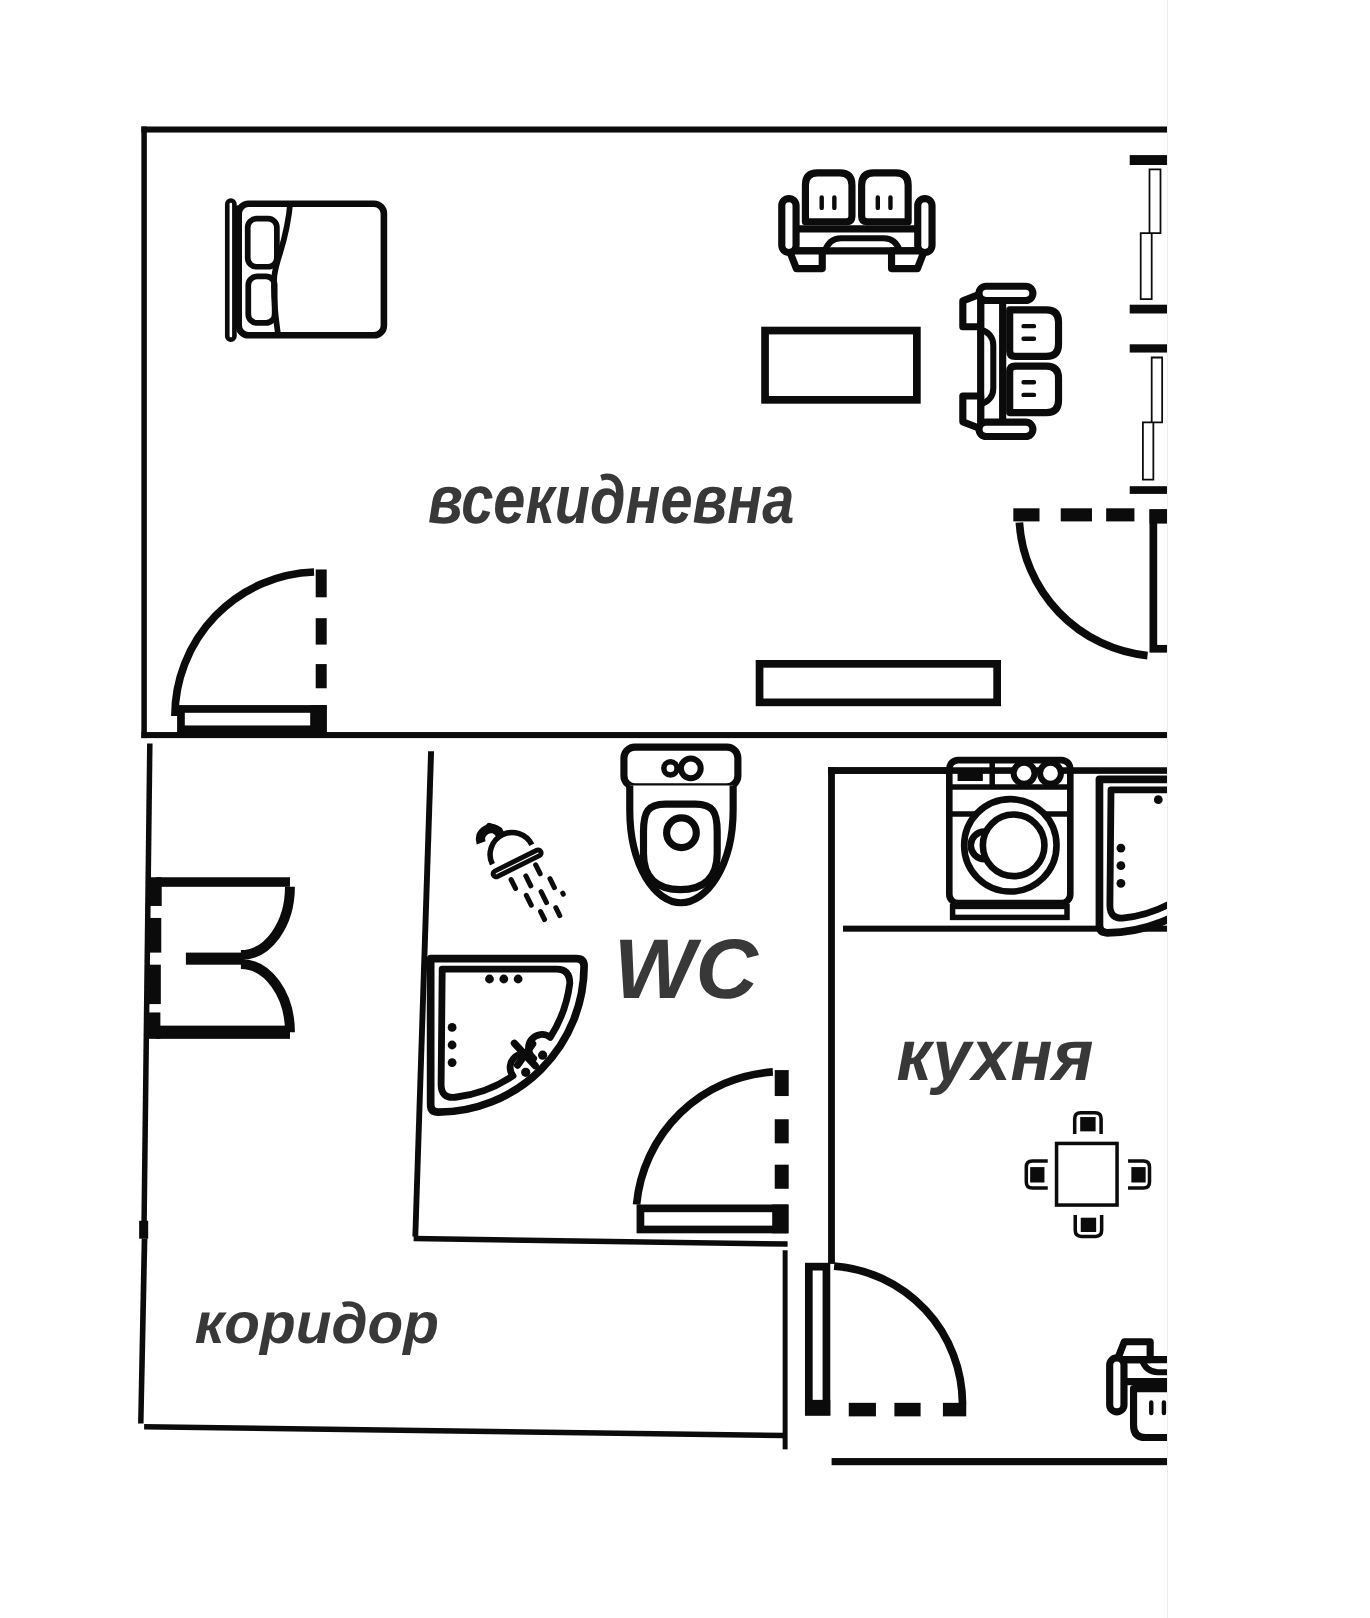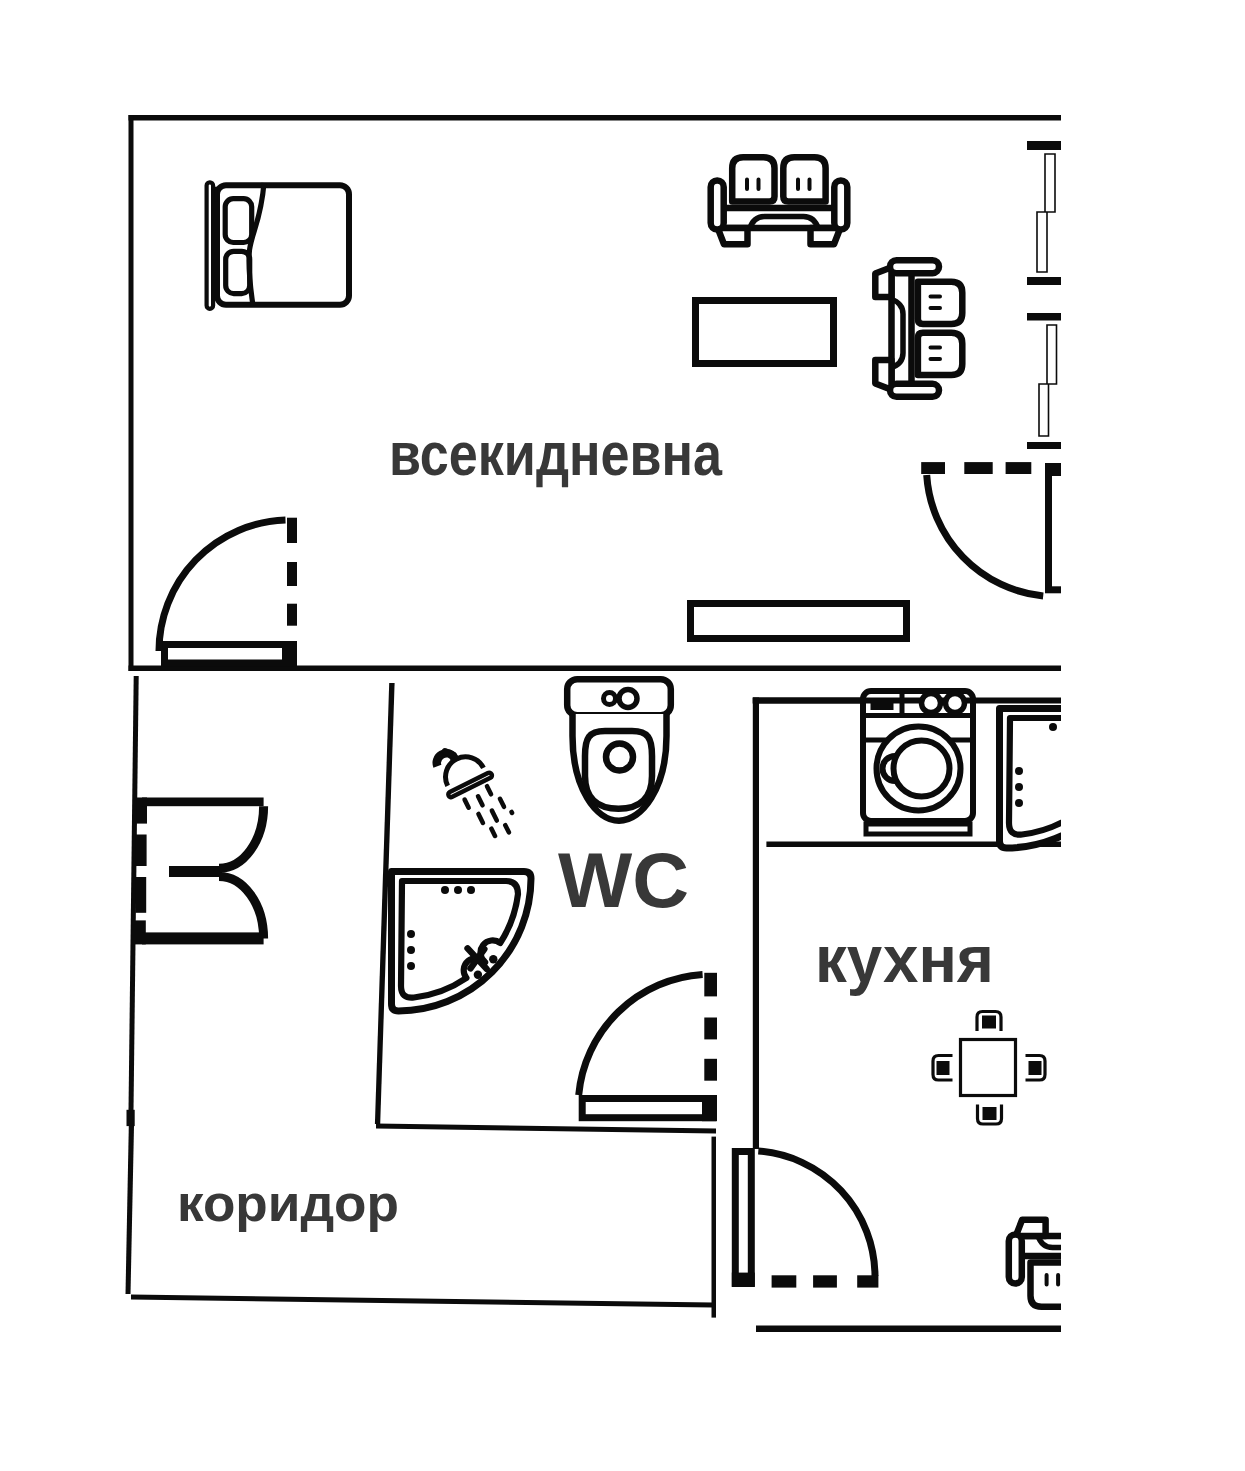--- a/index.html
+++ b/index.html
@@ -1,16 +1,16 @@
 <!DOCTYPE html>
 <html><head>
 <meta charset="utf-8">
 <style>
   html,body{margin:0;padding:0;background:#fff;}
-  #page{position:relative;width:1061px;height:1471px;background:#15803d;overflow:hidden;}
+  #page{position:relative;width:1061px;height:1471px;background:#15803d;overflow:hidden;font-style:italic;}
   svg{position:absolute;left:0;top:0;}
   text{font-family:"Liberation Sans",sans-serif;font-weight:bold;fill:#383838;}
 </style>
 </head>
 <body>
 <div id="page">
 <svg width="1245" height="1471" viewBox="0 0 1245 1471">
 <defs>
 <g id="sofa" fill="#fff" stroke="#0b0b0b" stroke-width="6.5" stroke-linejoin="round">
   <rect x="13" y="55" width="117" height="20"></rect>

